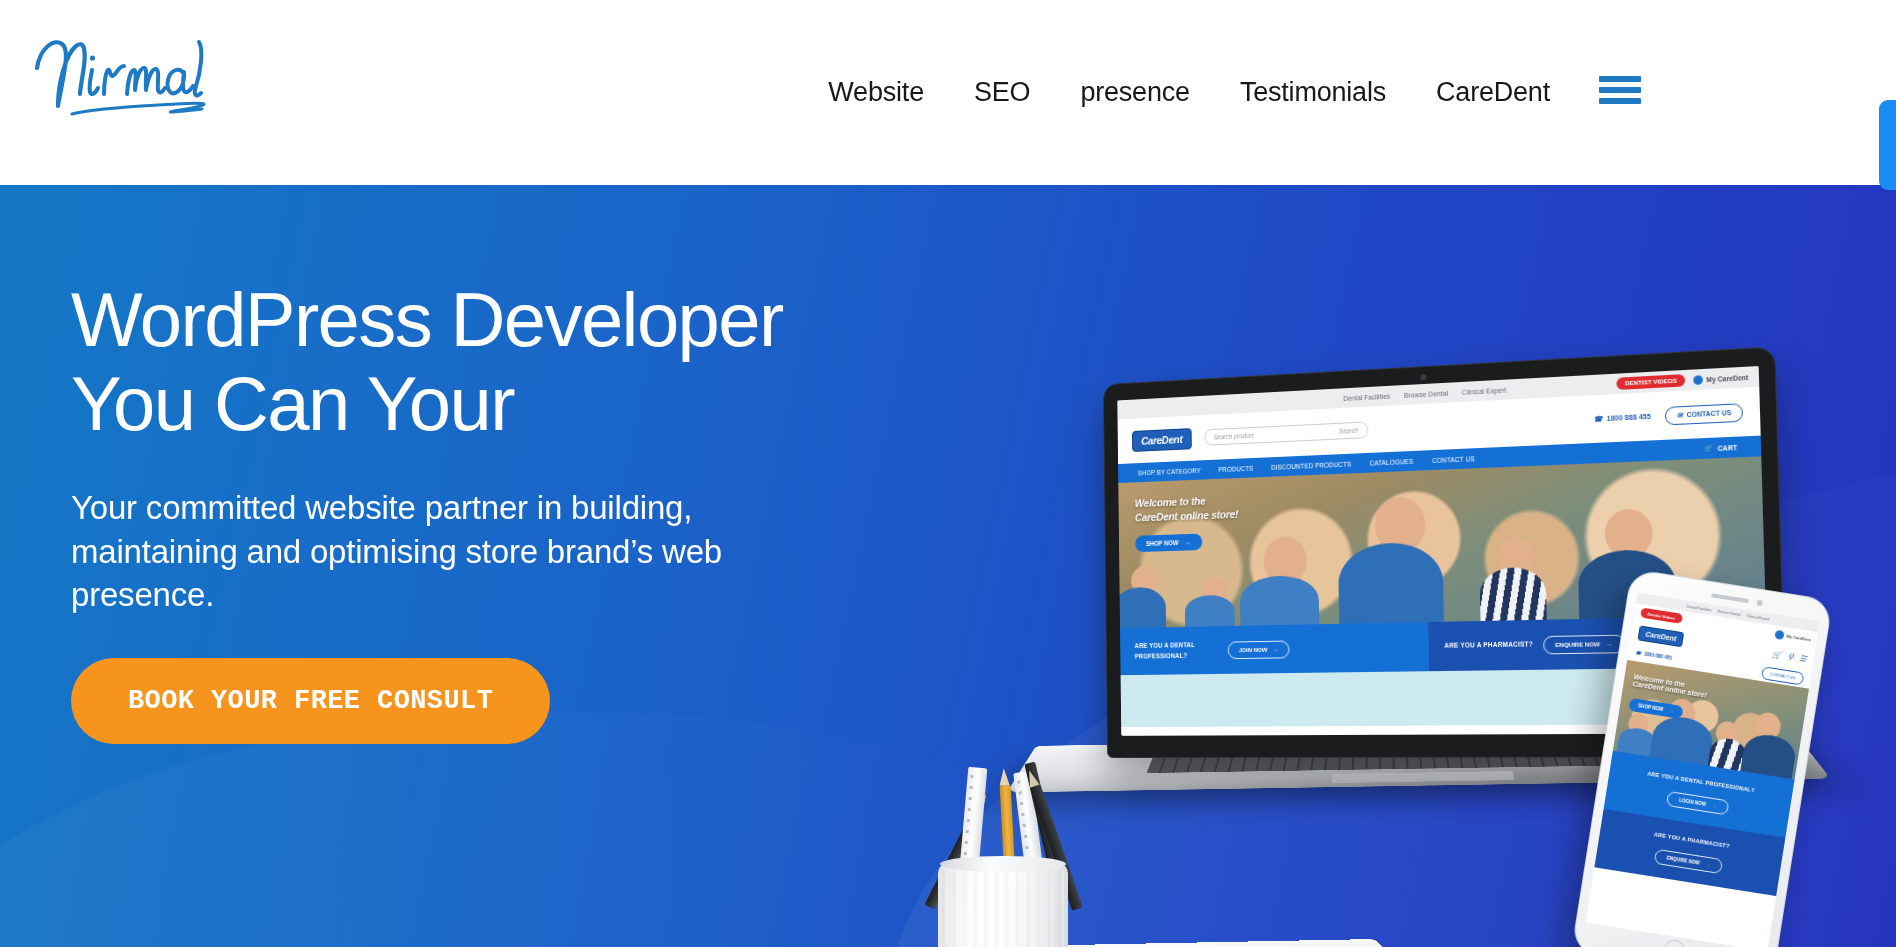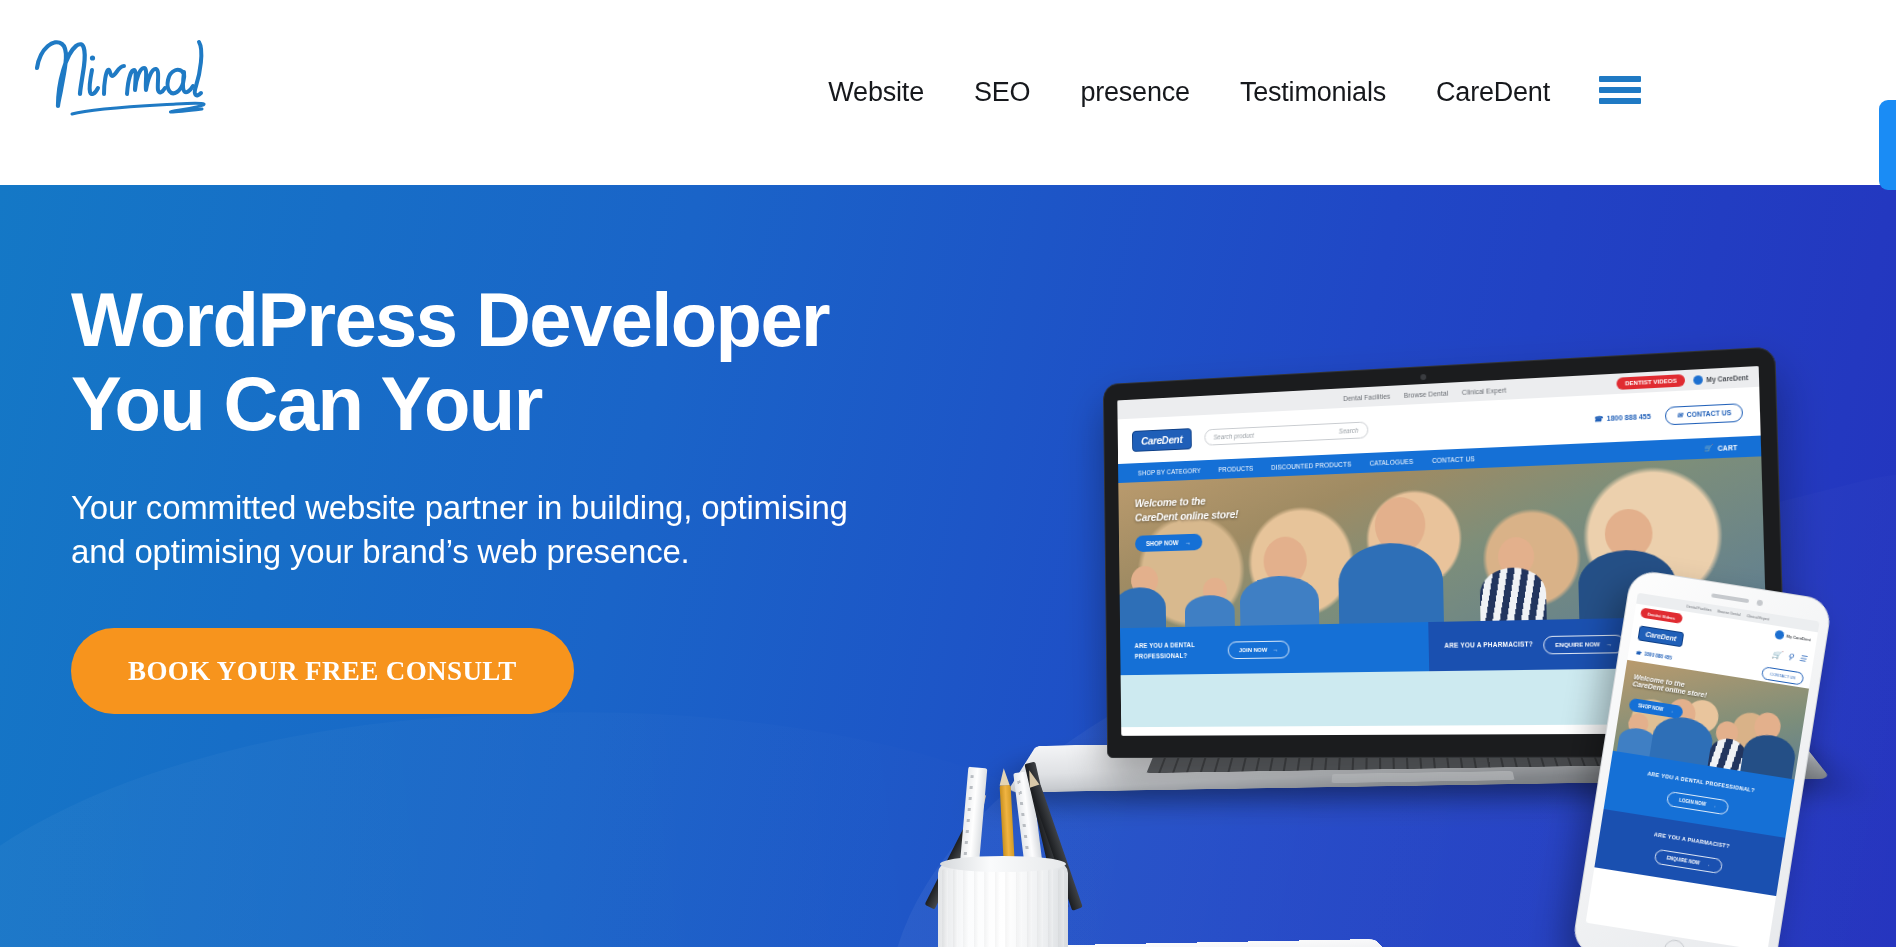--- a/index.html
+++ b/index.html
@@ -77,38 +77,38 @@
     position: absolute; left: -100px; bottom: -320px;
     width: 1300px; height: 560px;
     background: linear-gradient(90deg, rgba(255,255,255,0.04), rgba(255,255,255,0));
     transform: rotate(-6deg);
     border-radius: 40% 60% 0 0;
     pointer-events: none;
   }
 
   .hero-copy { position: absolute; left: 71px; top: 93px; width: 840px; }
   .hero-title {
-    font-size: 76px; line-height: 1.1; font-weight: bold;
+    font-size: 76px; line-height: 1.1; font-weight: normal;
     color: #ffffff; letter-spacing: -1.6px;
   }
   .hero-sub {
     margin-top: 41px;
     font-size: 33px; line-height: 1.32; color: #ffffff;
     font-weight: 400; letter-spacing: -0.2px;
     max-width: 790px;
   }
   .cta {
     display: inline-flex; align-items: center; justify-content: center;
-    margin-top: 55px;
+    margin-top: 41px;
     height: 86px; padding: 0 57px;
     background: #F7941D;
     border: none; border-radius: 44px;
     color: #ffffff; font-size: 27px; font-weight: bold;
     letter-spacing: 0.4px; cursor: pointer;
-    font-family: Liberation Serif, serif;
+    font-family: Liberation Mono, monospace;
   }
 
   
   .mockup { position: absolute; left: 890px; top: 120px; width: 1006px; height: 642px; }
 
   
   .cup-group { position: absolute; left: 0px; top: 440px; width: 230px; height: 260px; z-index: 12; }
   .cup {
     position: absolute; left: 48px; top: 118px;
     width: 130px; height: 122px;
@@ -308,21 +308,21 @@
 
   <section class="hero">
     <div class="hero-swoosh-1"></div>
     <div class="hero-swoosh-2"></div>
 
     <div class="hero-copy">
       <h1 class="hero-title">
         <span>WordPress Developer</span><br>
         <span>You Can Your</span>
       </h1>
-      <p class="hero-sub">Your committed website partner in building, optimising and optimising your brand’s web presence.</p>
+      <p class="hero-sub">Your committed website partner in building, maintaining and optimising store brand’s web presence.</p>
       <button class="cta">BOOK YOUR FREE CONSULT</button>
     </div>
 
     <div class="mockup">
 
       <div class="desk"></div>
 
       <div class="cup-group">
         <div class="stick pencil-blk1"></div>
         <div class="stick ruler1"></div>

